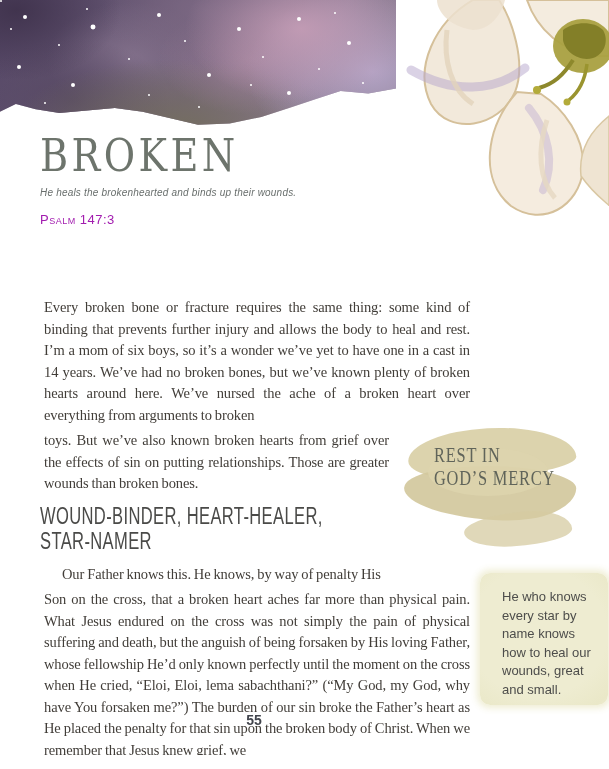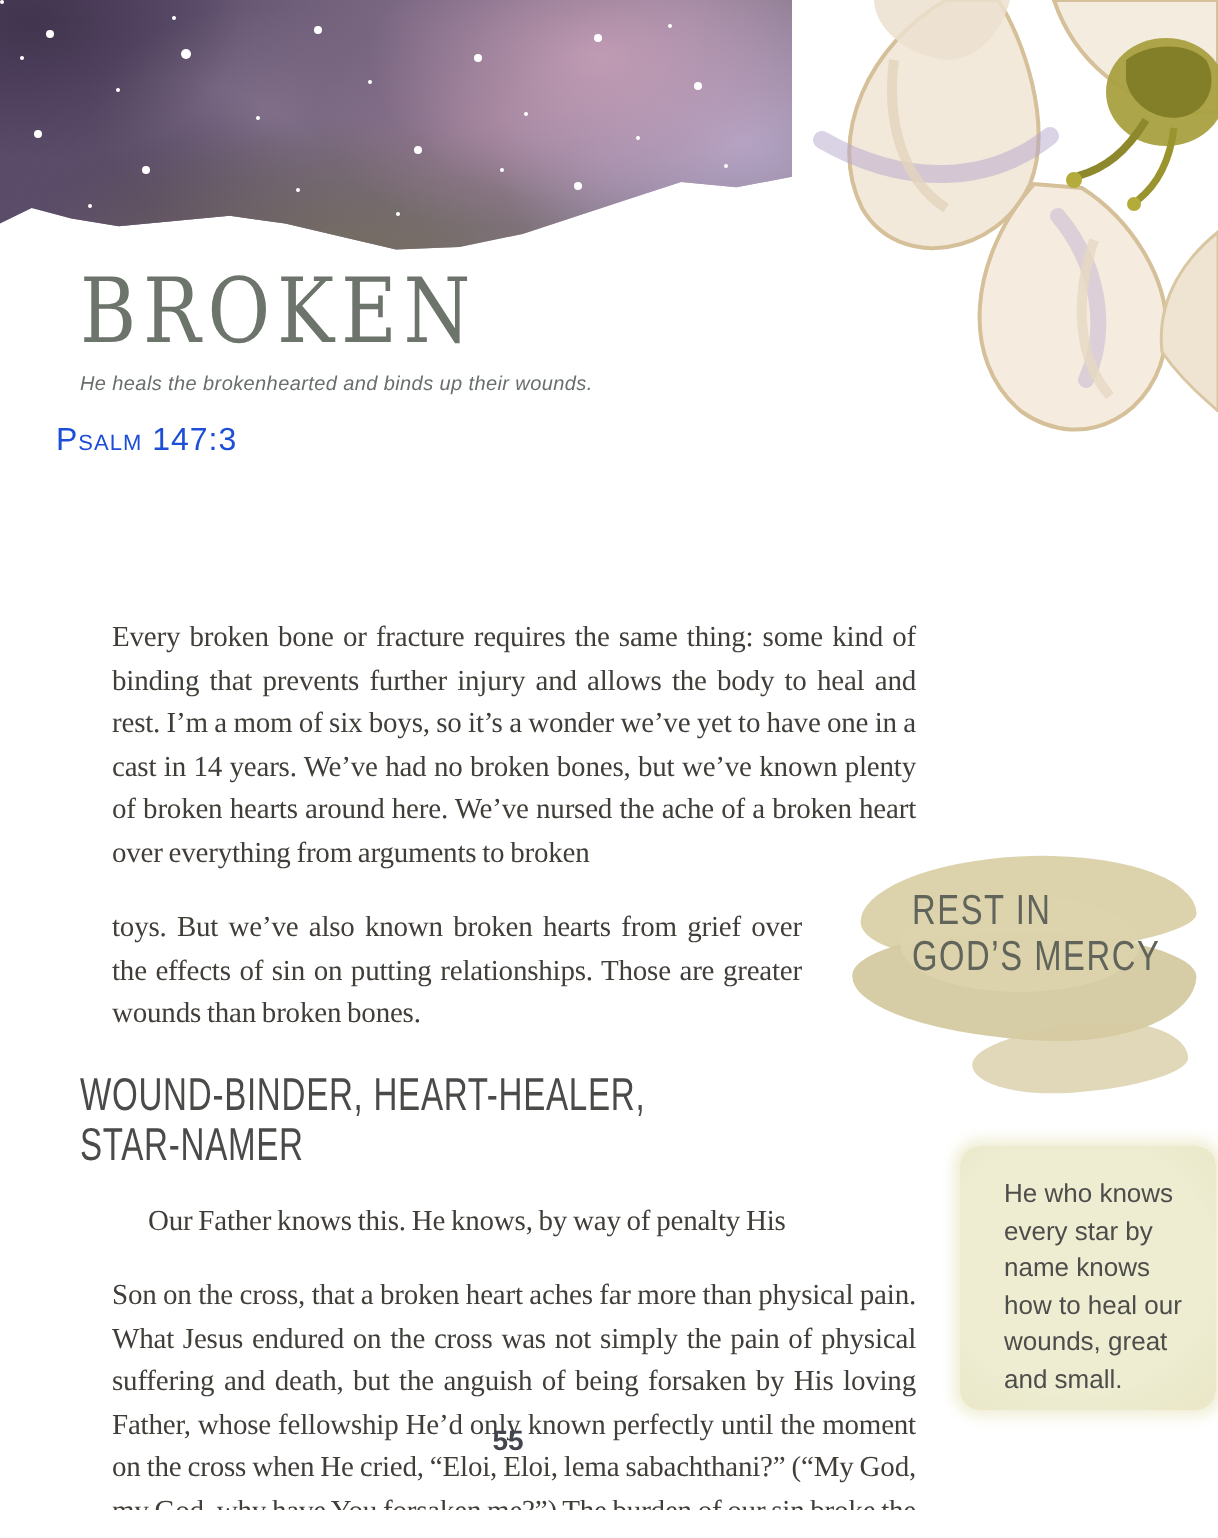--- a/index.html
+++ b/index.html
@@ -45,40 +45,40 @@
     position:absolute;left:40px;top:132px;
     font-family:"DejaVu Serif",serif;font-weight:400;
     font-size:45px;line-height:48px;letter-spacing:4px;color:#6d746c;
     transform:scaleX(.85);transform-origin:left top;white-space:nowrap;
   }
   .subtitle{
     position:absolute;left:40px;top:187px;
     font-style:italic;font-size:10px;color:#686e6c;letter-spacing:.2px;white-space:nowrap;
   }
   .psalm{
-    position:absolute;left:28px;top:212px;
-    font-variant:small-caps;font-size:16px;letter-spacing:.5px;color:#1d4ed8;
+    position:absolute;left:40px;top:212px;
+    font-variant:small-caps;font-size:13px;letter-spacing:.5px;color:#a21caf;
   }
 
   
   .column{position:absolute;left:40px;top:293px;width:434px;}
   .bodyp{
     font-family:"Liberation Serif",serif;font-size:14.5px;line-height:21.5px;
-    color:#413d38;text-align:justify;margin:16px;letter-spacing:-.1px;word-spacing:-.6px;
+    color:#413d38;text-align:justify;margin:4px;letter-spacing:-.1px;word-spacing:-.6px;
   }
   .p1b{width:345px;}
   .heading{
     margin:9px 0 10px 0;font-size:23px;line-height:25px;letter-spacing:.5px;
     color:#4a4a48;transform:scaleX(.72);transform-origin:left top;white-space:nowrap;
   }
   .p2a{width:362px;text-indent:18px;}
   .it{}
 
   
-  .swash{position:absolute;left:426px;top:420px;width:178px;height:128px;}
+  .swash{position:absolute;left:404px;top:420px;width:178px;height:128px;font-family:Liberation Serif, serif;}
   .blob{position:absolute;}
   .blob1{left:4px;top:8px;width:168px;height:50px;background:#d8cea4;opacity:.9;
          border-radius:48% 52% 62% 38%/58% 66% 34% 42%;transform:rotate(-3deg);}
   .blob2{left:0;top:46px;width:172px;height:54px;background:#d2c89d;opacity:.92;
          border-radius:55% 45% 42% 58%/46% 36% 64% 54%;transform:rotate(2deg);}
   .blob3{left:24px;top:28px;width:120px;height:48px;background:#ddd4ae;opacity:.8;border-radius:50%;}
   .blob4{left:60px;top:92px;width:108px;height:34px;background:#d5cba1;opacity:.75;
          border-radius:60% 40% 55% 45%/50% 60% 40% 50%;transform:rotate(-4deg);}
   .callout-text{
     position:absolute;left:30px;top:24px;

